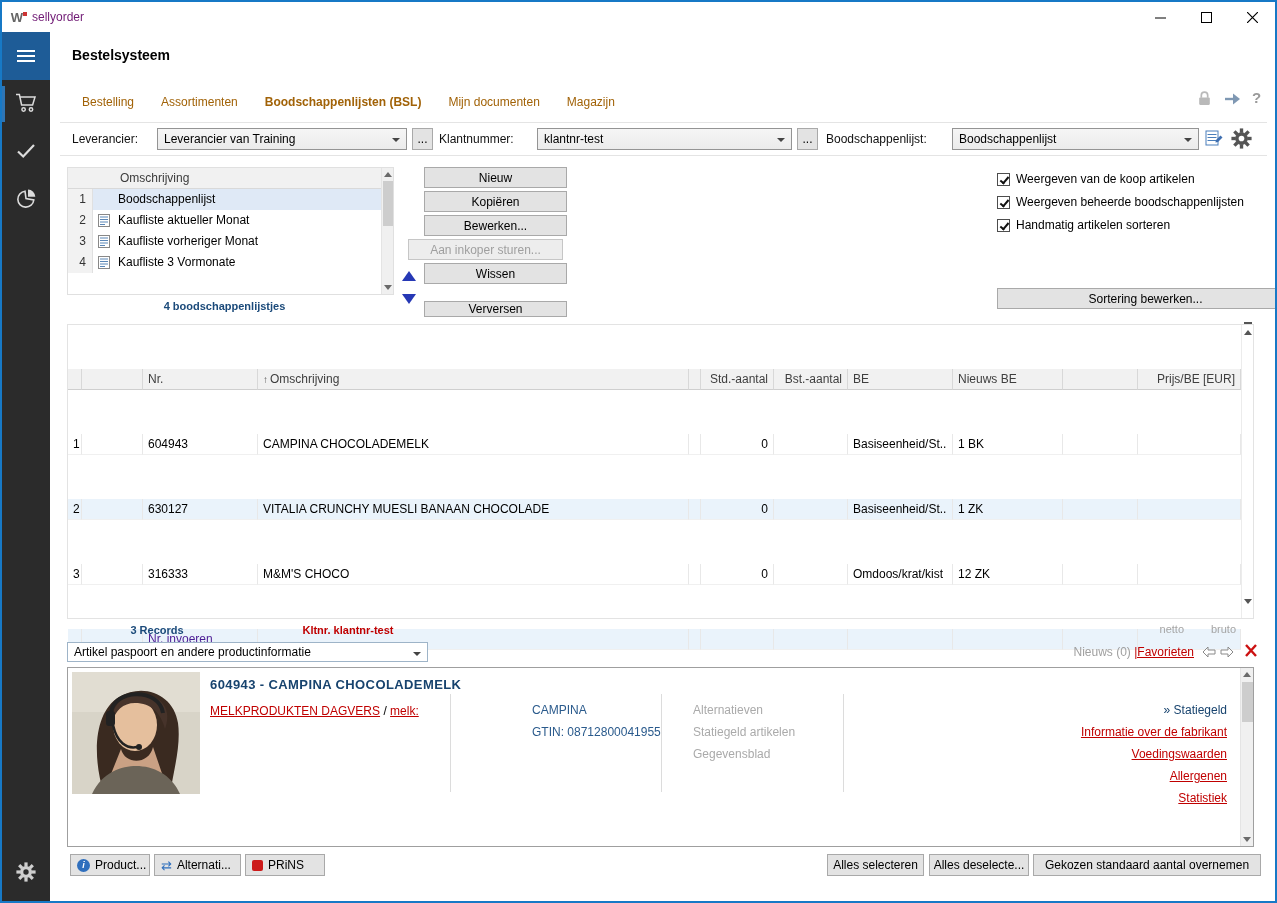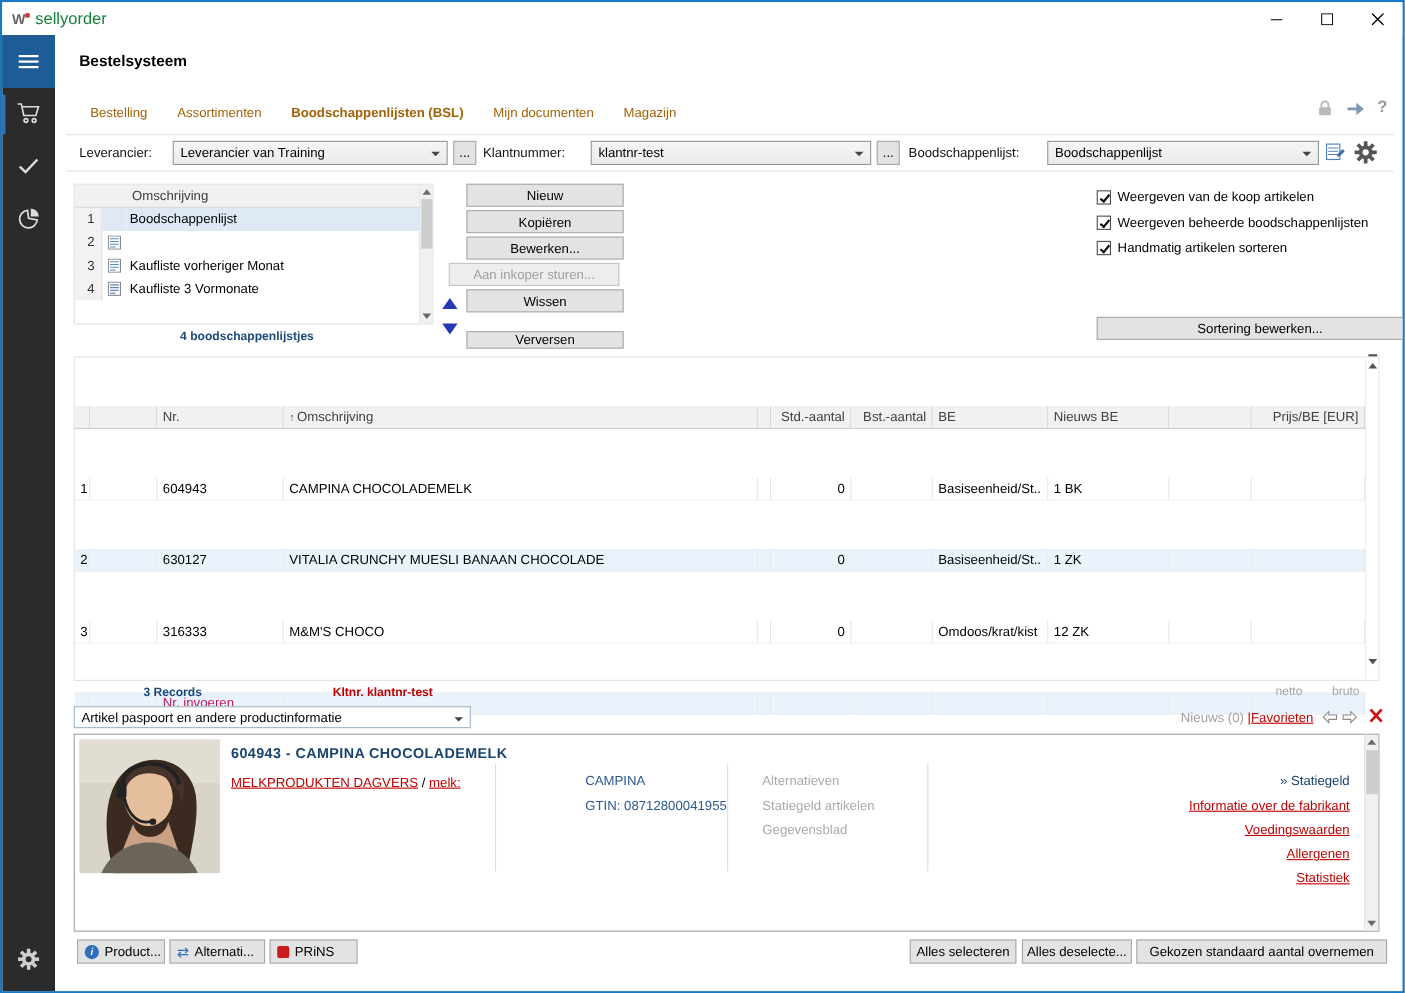--- a/index.html
+++ b/index.html
@@ -5,21 +5,21 @@
   * { margin:0; padding:0; box-sizing:border-box; }
   body { background:#cfcfcf; font-family:"Liberation Sans", sans-serif; }
   .window { position:relative; width:1277px; height:903px; background:#fff;
             border:2px solid #1779c6; overflow:hidden; font-size:12px; color:#000; }
 
   
   .titlebar { position:absolute; left:0; top:0; width:100%; height:30px; background:#fff;
               display:flex; align-items:center; }
   .tb-logo { width:30px; text-align:center; font-weight:bold; font-size:13px; color:#666; position:relative; }
   .tb-logo b { position:absolute; right:5px; top:2px; width:4px; height:4px; background:#c33; }
-  .tb-title { font-size:15px; color:#15803d; }
+  .tb-title { font-size:12px; color:#701a75; }
   .tb-btns { position:absolute; right:0; top:0; height:30px; display:flex; }
   .tb-btn { width:46px; height:30px; display:flex; align-items:center; justify-content:center; }
 
   
   .sidebar { position:absolute; left:0; top:30px; bottom:0; width:48px; background:#2b2b2b; }
   .sb-menu { width:48px; height:48px; background:#1e5c97; display:flex; align-items:center; justify-content:center; }
   .burger i { display:block; width:18px; height:2px; background:#fff; margin:3px 0; }
   .sb-item { position:relative; width:48px; height:48px; display:flex; align-items:center; justify-content:center; }
   .sb-item.active::before { content:""; position:absolute; left:0; top:6px; bottom:6px; width:3px; background:#2e75b5; }
   .sb-gear { position:absolute; bottom:8px; left:0; width:48px; height:40px; display:flex; align-items:center; justify-content:center; }
@@ -84,21 +84,21 @@
   
   .atable { position:absolute; left:65px; top:322px; width:1187px; height:295px;
             border:1px solid #e3e3e3; background:#fff; }
   .atbody { position:absolute; left:0; top:0; right:12px; }
   .atcols { display:grid; grid-template-columns:14px 61px 115px 431px 12px 73px 74px 105px 110px 75px 1fr;margin-top:44px; }
   .tc { padding:0 5px; line-height:21px; height:21px; border-right:1px solid #e8e8e8;
         border-bottom:1px solid #f0f0f0; white-space:nowrap; overflow:hidden; }
   .hc { background:#f1f1f1; color:#3e3e3e; border-right:1px solid #d8d8d8; border-bottom:1px solid #cfcfcf; line-height:20px; }
   .right { text-align:right; }
   .alt .tc { background:#eaf3fb; }
-  .ph { color:#be185d; }
+  .ph { color:#4c1d95; }
   .sortarr { font-size:10px; color:#555; margin-right:2px; }
   .strip { position:absolute; right:0; top:0; bottom:0; width:12px; background:#fff; border-left:1px solid #ececec; }
   .jump { position:absolute; left:2px; width:0; height:0; border-left:4px solid transparent; border-right:4px solid transparent; }
   .jump.t { top:5px; border-bottom:5px solid #555; }
   .jump.t::after { content:""; position:absolute; left:-4px; top:-8px; width:8px; height:2px; background:#555; }
   .jump.b { bottom:14px; border-top:5px solid #555; }
 
   
   .panel { position:absolute; left:65px; top:665px; width:1187px; height:180px;
            border:1px solid #9f9f9f; background:#fff; }
@@ -287,20 +287,21 @@
         <span class="lnum">2</span>
         <span class="licon">
           <svg width="12" height="13" viewBox="0 0 12 13">
               <rect x="0.5" y="0.5" width="11" height="12" fill="#fff" stroke="#888"></rect>
               <line x1="2" y1="3" x2="10" y2="3" stroke="#5b87b7"></line>
               <line x1="2" y1="5.5" x2="10" y2="5.5" stroke="#5b87b7"></line>
               <line x1="2" y1="8" x2="10" y2="8" stroke="#5b87b7"></line>
               <line x1="2" y1="10.5" x2="7" y2="10.5" stroke="#5b87b7"></line>
             </svg>
         </span>
+        <span class="ltext">Kaufliste aktueller Monat</span>
       </div>
       <div class="lrow">
         <span class="lnum">3</span>
         <span class="licon">
           <svg width="12" height="13" viewBox="0 0 12 13">
               <rect x="0.5" y="0.5" width="11" height="12" fill="#fff" stroke="#888"></rect>
               <line x1="2" y1="3" x2="10" y2="3" stroke="#5b87b7"></line>
               <line x1="2" y1="5.5" x2="10" y2="5.5" stroke="#5b87b7"></line>
               <line x1="2" y1="8" x2="10" y2="8" stroke="#5b87b7"></line>
               <line x1="2" y1="10.5" x2="7" y2="10.5" stroke="#5b87b7"></line>

